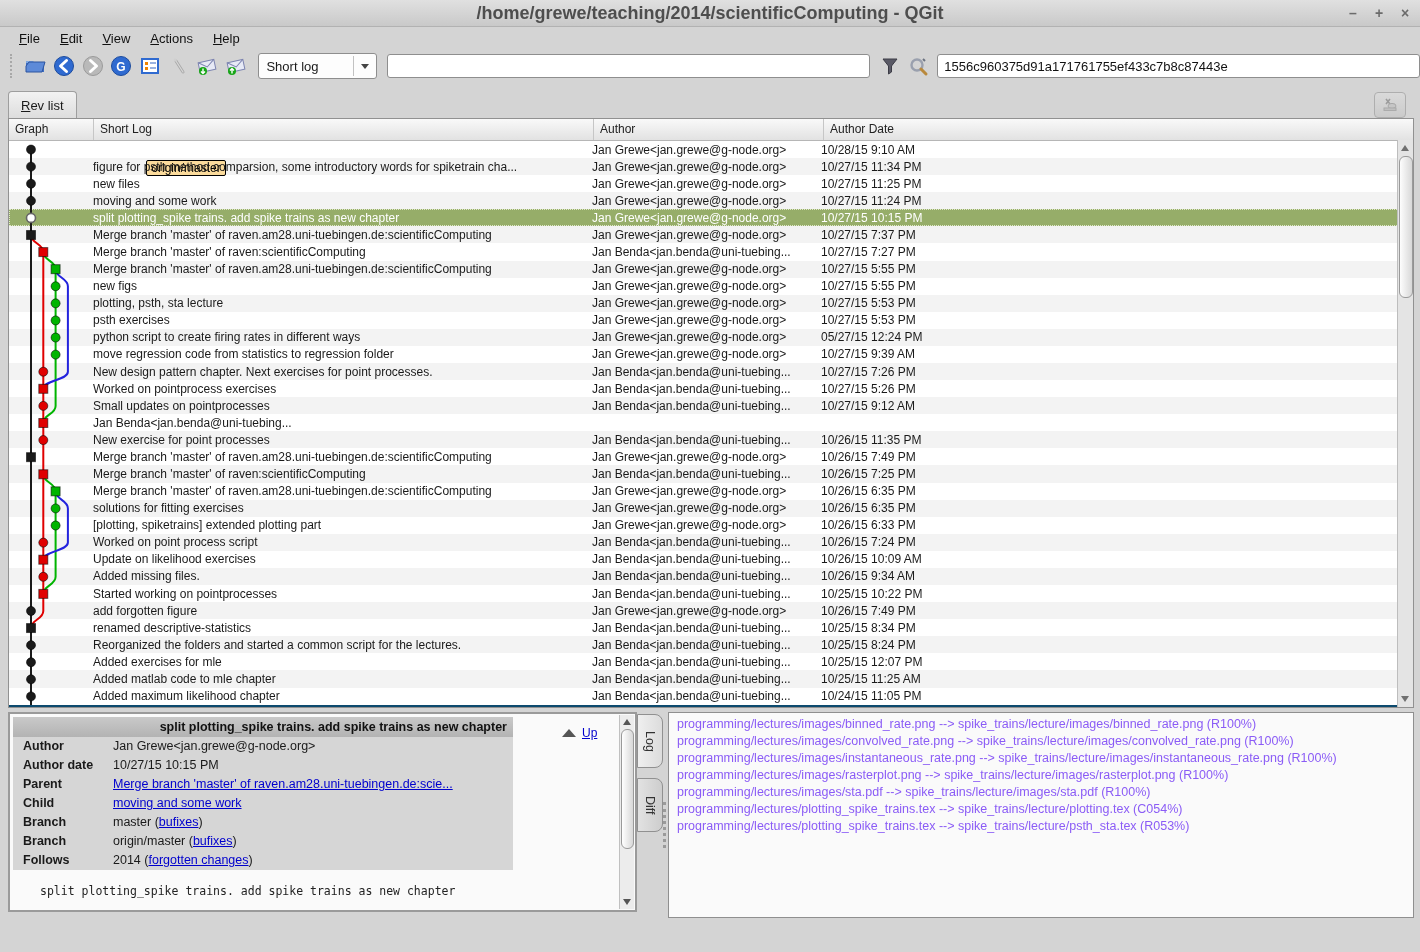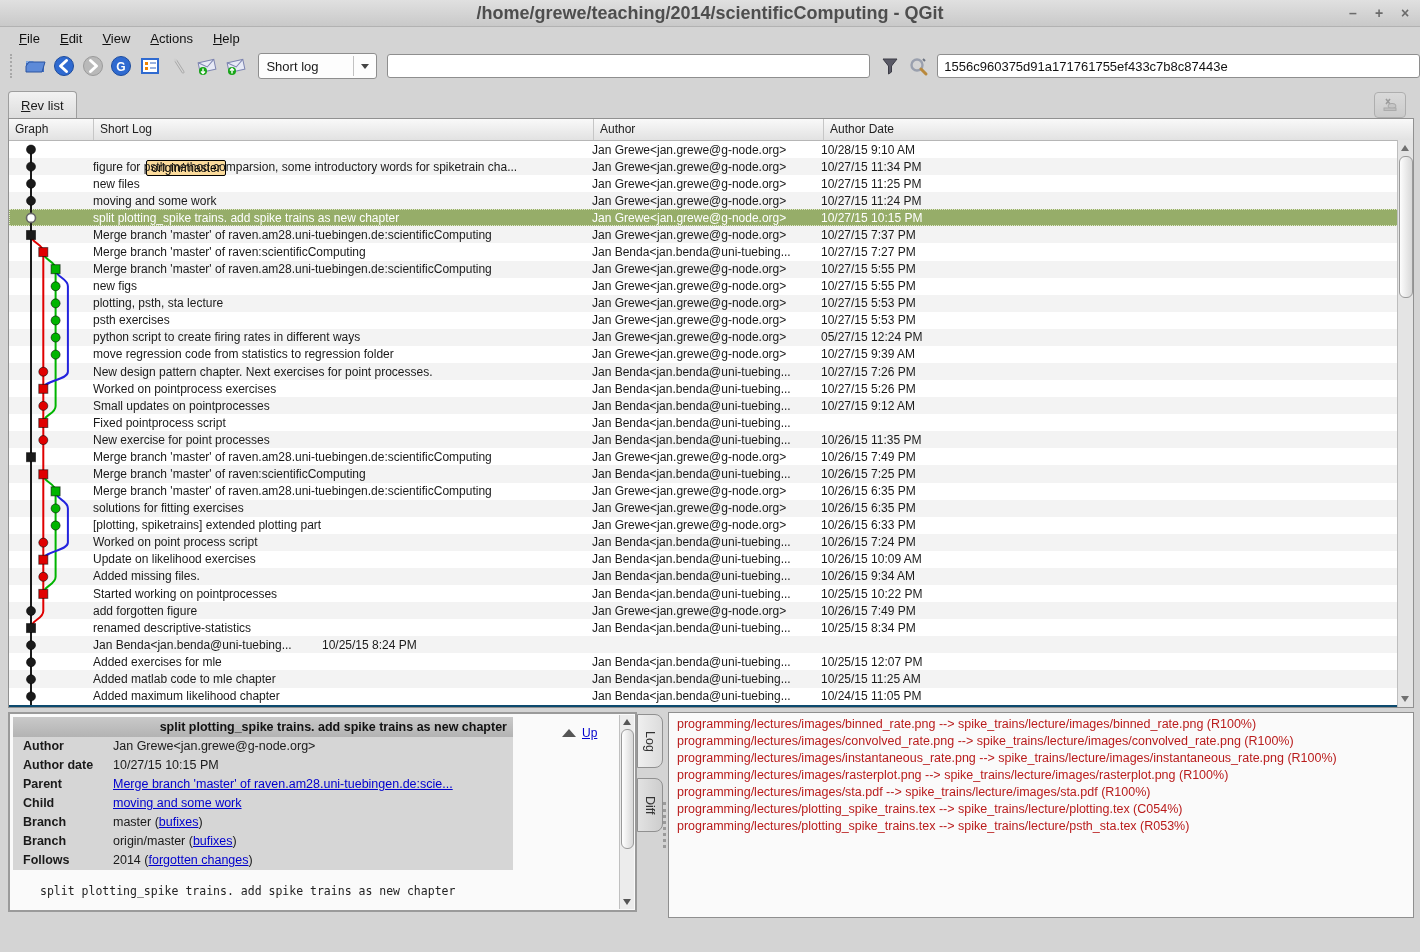--- a/index.html
+++ b/index.html
@@ -85,21 +85,21 @@
   
   .side-tabs{position:absolute;left:637px;top:714px;width:28px}
   .vtab{writing-mode:vertical-rl;display:flex;align-items:center;justify-content:center;height:52px;width:24px;
     background:linear-gradient(90deg,#e2e2e2,#cdcdcd);border:1px solid #909090;border-radius:0 8px 8px 0;
     margin-bottom:10px;font-size:12.5px;color:#333}
   .vtab.active{background:linear-gradient(90deg,#efefef,#dcdcdc)}
   .split-dots{position:absolute;left:26px;top:88px;width:4px;height:46px;border-left:3px dotted #9a9a9a}
   
   .fpanel{position:absolute;left:668px;top:712px;width:744px;height:201px;background:#fafafa;border:1px solid #8f8f8f;
     overflow:hidden;padding-top:3px}
-  .fline{height:17px;line-height:17px;padding:0 8px;color:#b91c1c;white-space:nowrap;font-size:12.5px}
+  .fline{height:17px;line-height:17px;padding:0 8px;color:#8b5cf6;white-space:nowrap;font-size:12.5px}
   
   .tbtn svg,.corner-btn svg{display:block}
 </style>
 </head>
 <body>
 
 <div class="titlebar">
   <span class="title">/home/grewe/teaching/2014/scientificComputing - QGit</span>
   <div class="win-controls">
     <span>–</span>
@@ -373,23 +373,20 @@
       <div class="crow odd">
         <div class="cg"></div>
         <div class="cm">
           <span>Small updates on pointprocesses</span>
         </div>
         <div class="ca">Jan Benda&lt;jan.benda@uni-tuebing...</div>
         <div class="cd">10/27/15 9:12 AM</div>
       </div>
       <div class="crow">
         <div class="cg"></div>
-        <div class="cm">
-          <span>Fixed pointprocess script</span>
-        </div>
         <div class="ca">Jan Benda&lt;jan.benda@uni-tuebing...</div>
       </div>
       <div class="crow odd">
         <div class="cg"></div>
         <div class="cm">
           <span>New exercise for point processes</span>
         </div>
         <div class="ca">Jan Benda&lt;jan.benda@uni-tuebing...</div>
         <div class="cd">10/26/15 11:35 PM</div>
       </div>
@@ -476,20 +473,23 @@
       <div class="crow">
         <div class="cg"></div>
         <div class="cm">
           <span>renamed descriptive-statistics</span>
         </div>
         <div class="ca">Jan Benda&lt;jan.benda@uni-tuebing...</div>
         <div class="cd">10/25/15 8:34 PM</div>
       </div>
       <div class="crow odd">
         <div class="cg"></div>
+        <div class="cm">
+          <span>Reorganized the folders and started a common script for the lectures.</span>
+        </div>
         <div class="ca">Jan Benda&lt;jan.benda@uni-tuebing...</div>
         <div class="cd">10/25/15 8:24 PM</div>
       </div>
       <div class="crow">
         <div class="cg"></div>
         <div class="cm">
           <span>Added exercises for mle</span>
         </div>
         <div class="ca">Jan Benda&lt;jan.benda@uni-tuebing...</div>
         <div class="cd">10/25/15 12:07 PM</div>

